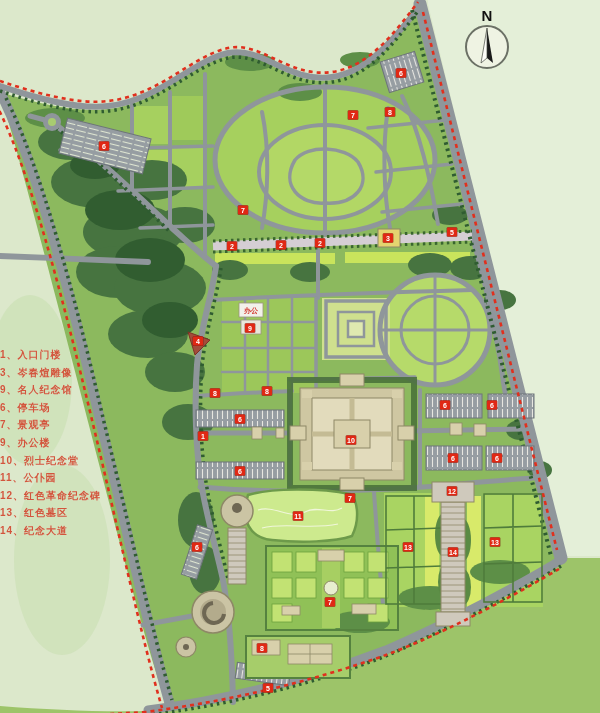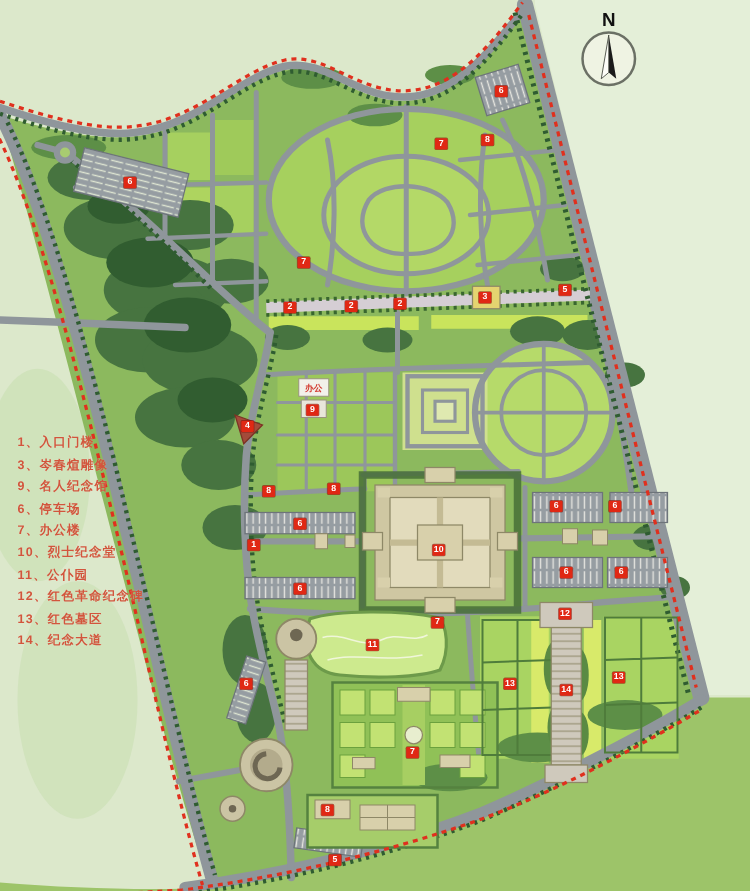--- a/index.html
+++ b/index.html
@@ -1,19 +1,19 @@
 <!DOCTYPE html>
 <html><head>
 <meta charset="utf-8">
 <style>
   html,body{margin:0;padding:0;background:#dde9cc;}
   .stage{position:relative;width:600px;height:713px;overflow:hidden;
          font-family:"Liberation Sans","DejaVu Sans",sans-serif;}
   svg{position:absolute;left:0;top:0;}
-  .legend{position:absolute;left:14px;top:346px;z-index:5;}
+  .legend{position:absolute;left:0;top:346px;z-index:5;}
   .legend-item{height:17.6px;line-height:17.6px;font-size:10px;font-weight:bold;
                color:#d2553c;letter-spacing:1px;white-space:nowrap;
                text-shadow:0 0 1px rgba(255,255,255,.35);}
   .markers{position:absolute;left:0;top:0;width:600px;height:713px;z-index:4;pointer-events:none;}
   .marker{position:absolute;transform:translate(-50%,-50%);background:#e02814;color:#fff;
           font-size:7px;font-weight:bold;line-height:9px;height:9px;min-width:8px;
           padding:0 1px;text-align:center;border-radius:1px;
           box-shadow:0 0 0 .5px rgba(110,10,0,.55);}
 </style>
 </head>
@@ -333,21 +333,22 @@
       <div class="marker" style="left: 330px; top: 602px;">7</div>
       <div class="marker" style="left: 262px; top: 648px;">8</div>
       <div class="marker" style="left: 268px; top: 688px;">5</div>
     </div>
 
 <div class="legend">
       <div class="legend-item">1、入口门楼</div>
       <div class="legend-item">3、岑春煊雕像</div>
       <div class="legend-item">9、名人纪念馆</div>
       <div class="legend-item">6、停车场</div>
-      <div class="legend-item">7、办公楼</div>
+      <div class="legend-item">7、景观亭</div>
+      <div class="legend-item">9、办公楼</div>
       <div class="legend-item">10、烈士纪念堂</div>
       <div class="legend-item">11、公仆园</div>
       <div class="legend-item">12、红色革命纪念碑</div>
       <div class="legend-item">13、红色墓区</div>
       <div class="legend-item">14、纪念大道</div>
     </div>
 
 </div>
 
 </body></html>

